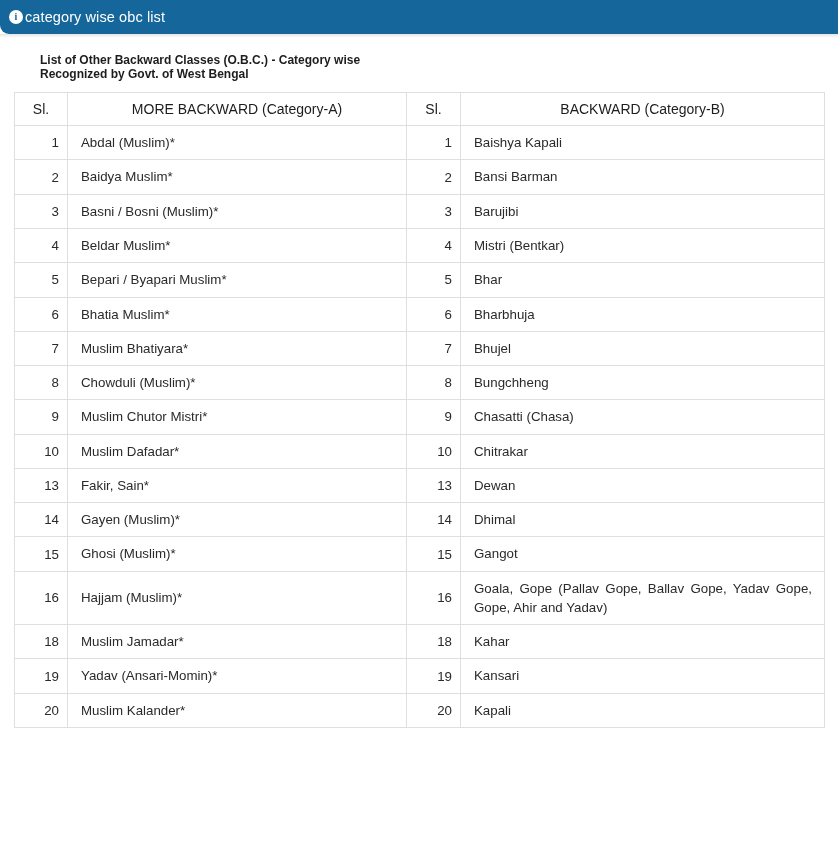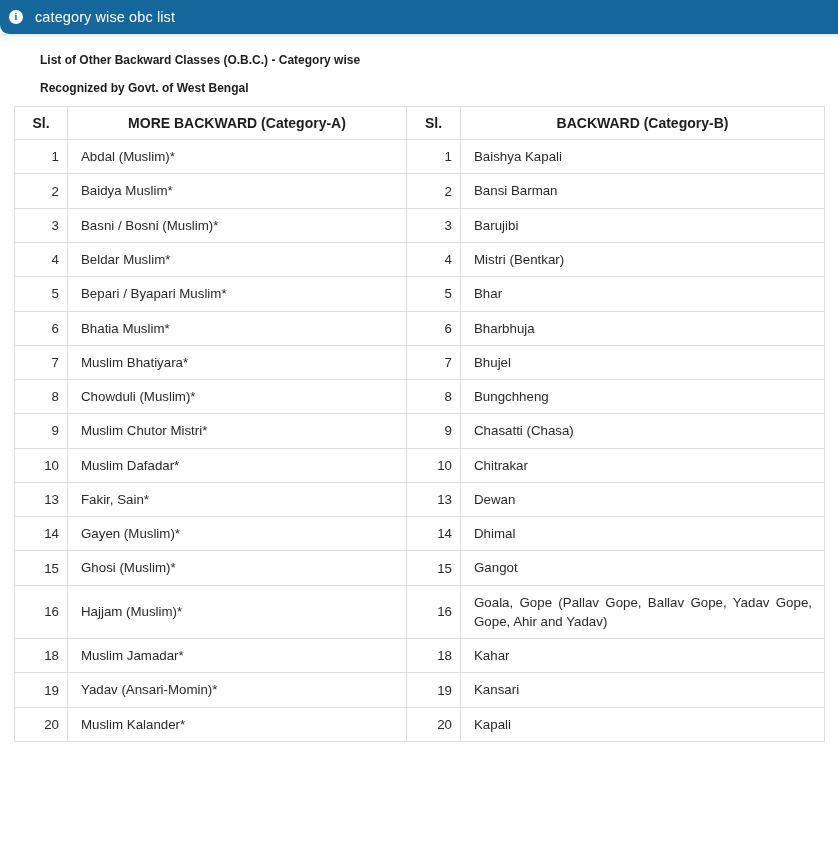--- a/index.html
+++ b/index.html
@@ -23,21 +23,21 @@
     border-bottom-left-radius: 9px;
     display: flex;
     align-items: center;
     padding-left: 9px;
     box-sizing: border-box;
   }
   .banner-title {
     color: #ffffff;
     font-size: 14.5px;
     letter-spacing: 0.1px;
-    margin-left: 12px;
+    margin-left: 2px;
     white-space: nowrap;
   }
   .info-icon {
     width: 14px;
     height: 14px;
     border-radius: 50%;
     background: #ffffff;
     color: #15679b;
     font-size: 10px;
     font-weight: bold;
@@ -61,40 +61,40 @@
   .headings {
     padding: 16px 0 8px 26px;
   }
   .doc-heading {
     font-size: 12px;
     font-weight: bold;
     color: #1d1d1d;
     line-height: 1.05;
   }
   .doc-heading + .doc-heading {
-    margin-top: 15px;
+    margin-top: 1px;
   }
 
   
   table.obc {
     border-collapse: collapse;
     width: 810px;
     table-layout: fixed;
     margin-top: 4px;
   }
   table.obc th,
   table.obc td {
     border: 1px solid #dfdfdf;
     font-size: 13.3px;
     color: #2a2a2a;
     vertical-align: middle;
   }
   table.obc thead th {
     height: 32px;
-    font-weight: bold;
+    font-weight: normal;
     font-size: 14px;
     color: #1d1d1d;
     text-align: center;
     padding: 0 4px;
   }
   col.sl    { width: 53px; }
   col.namea { width: 339px; }
   col.slb   { width: 54px; }
   col.nameb { width: 364px; }
 

